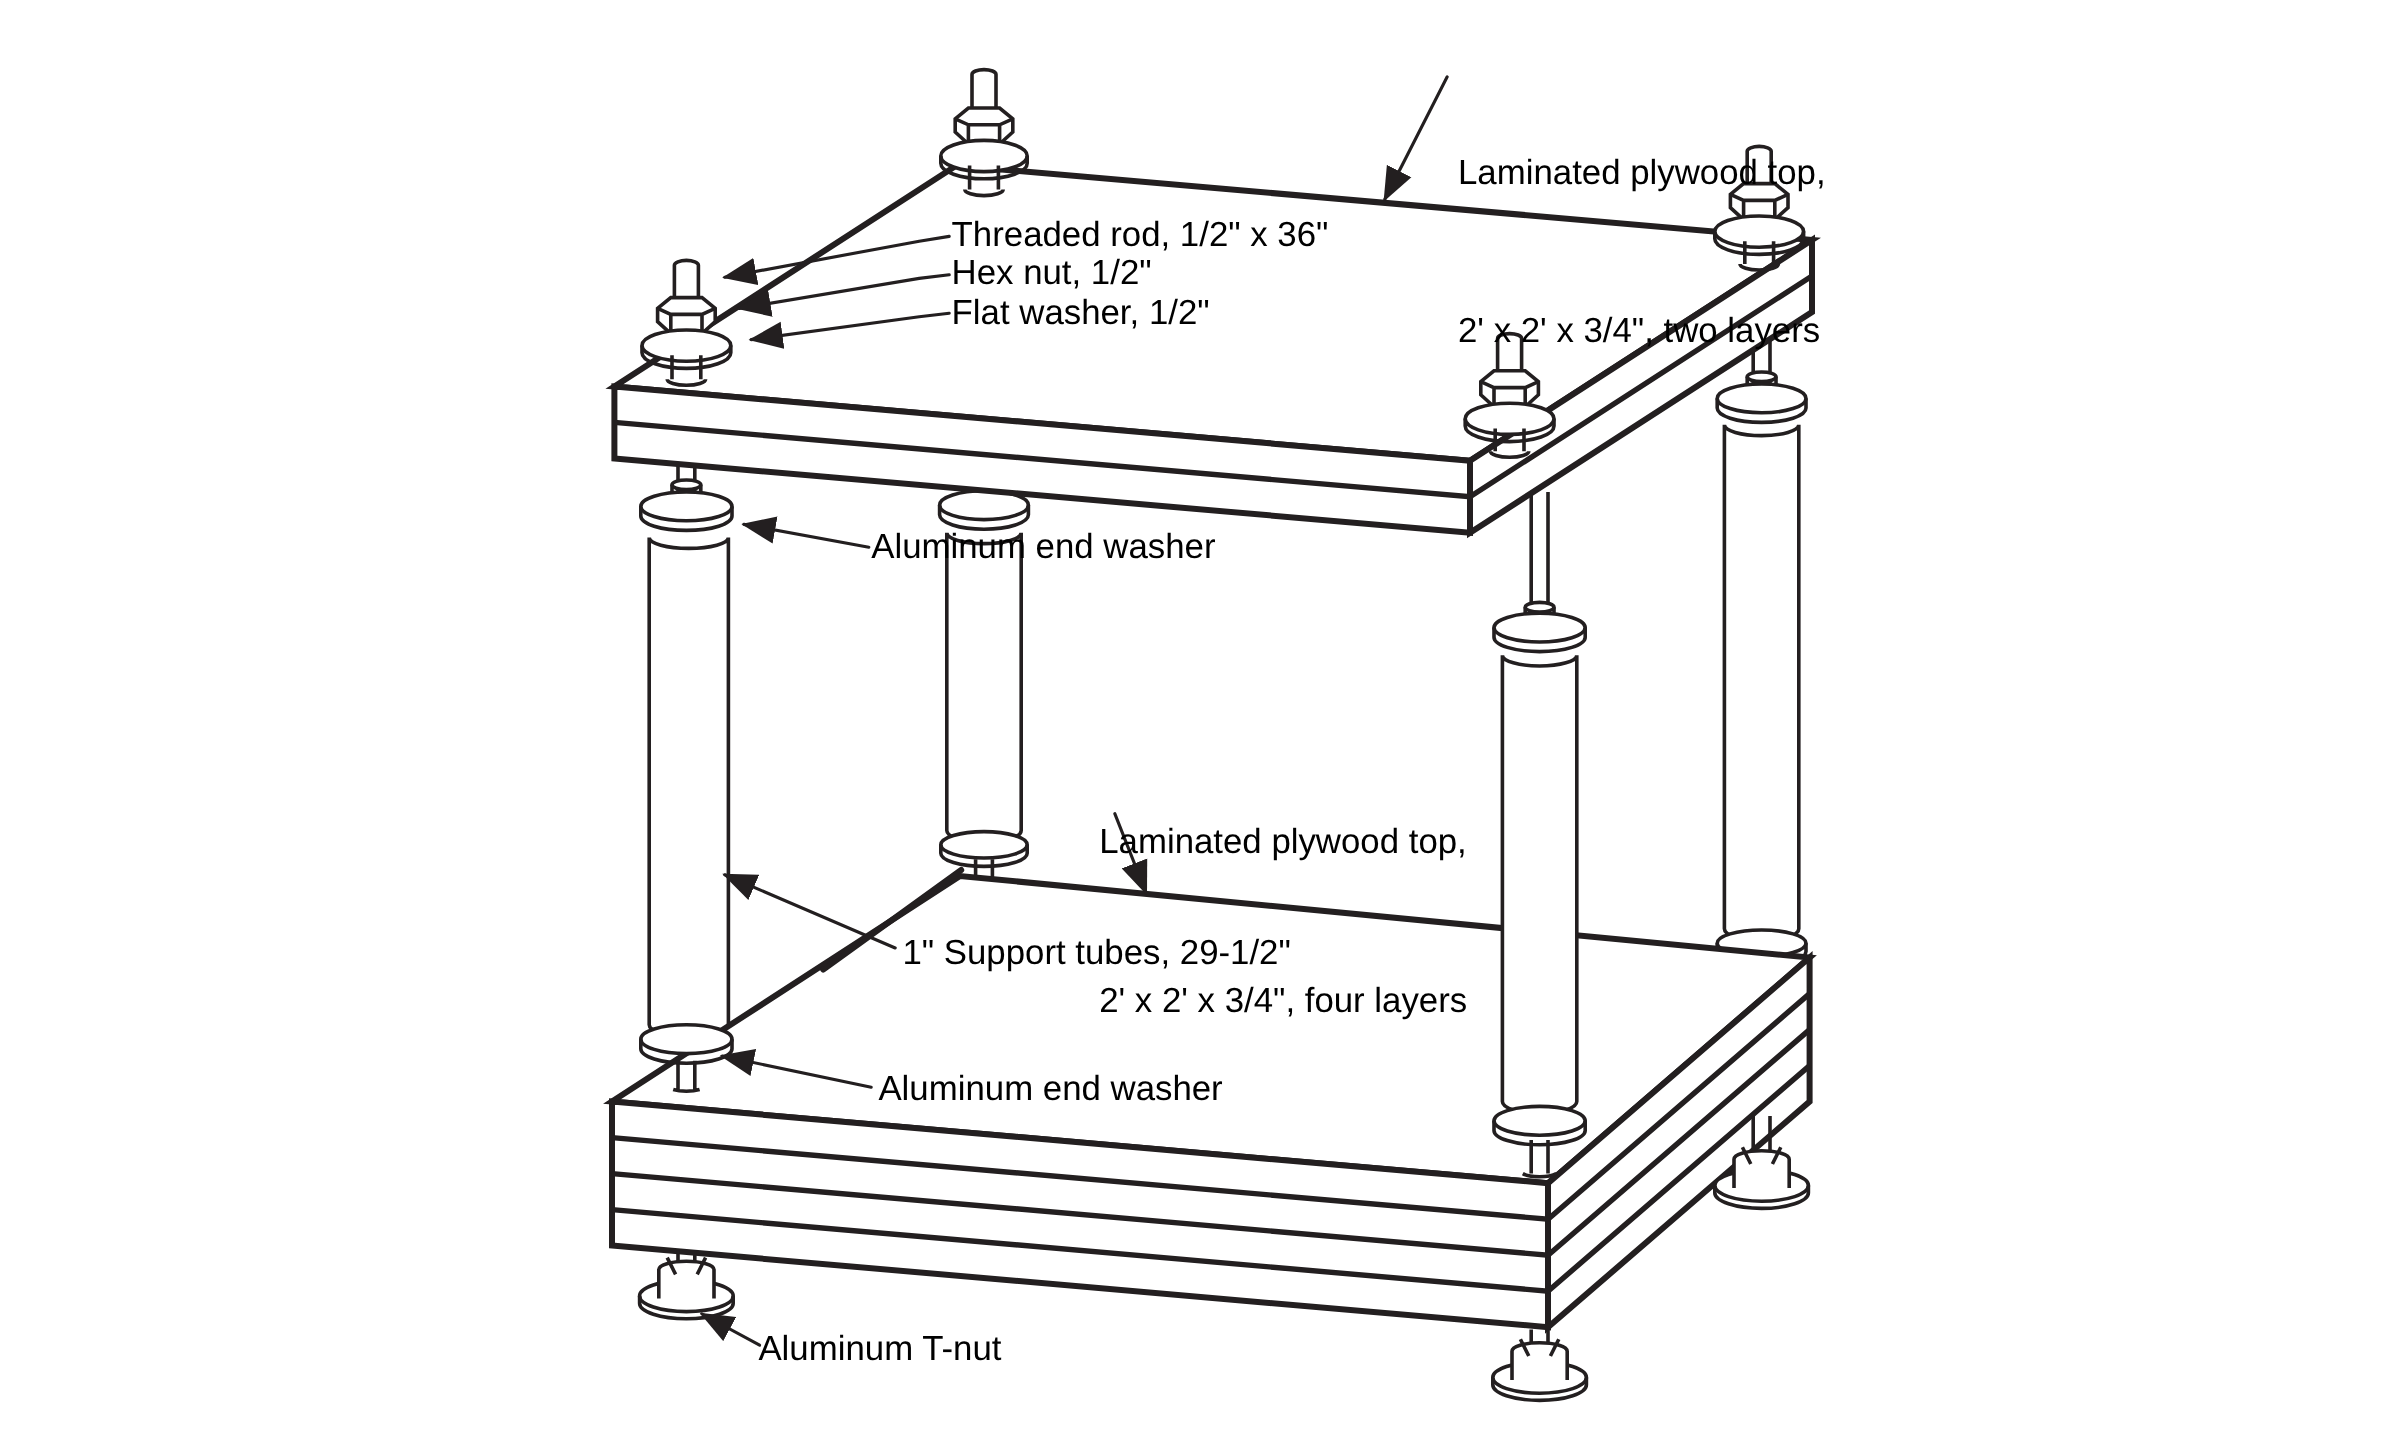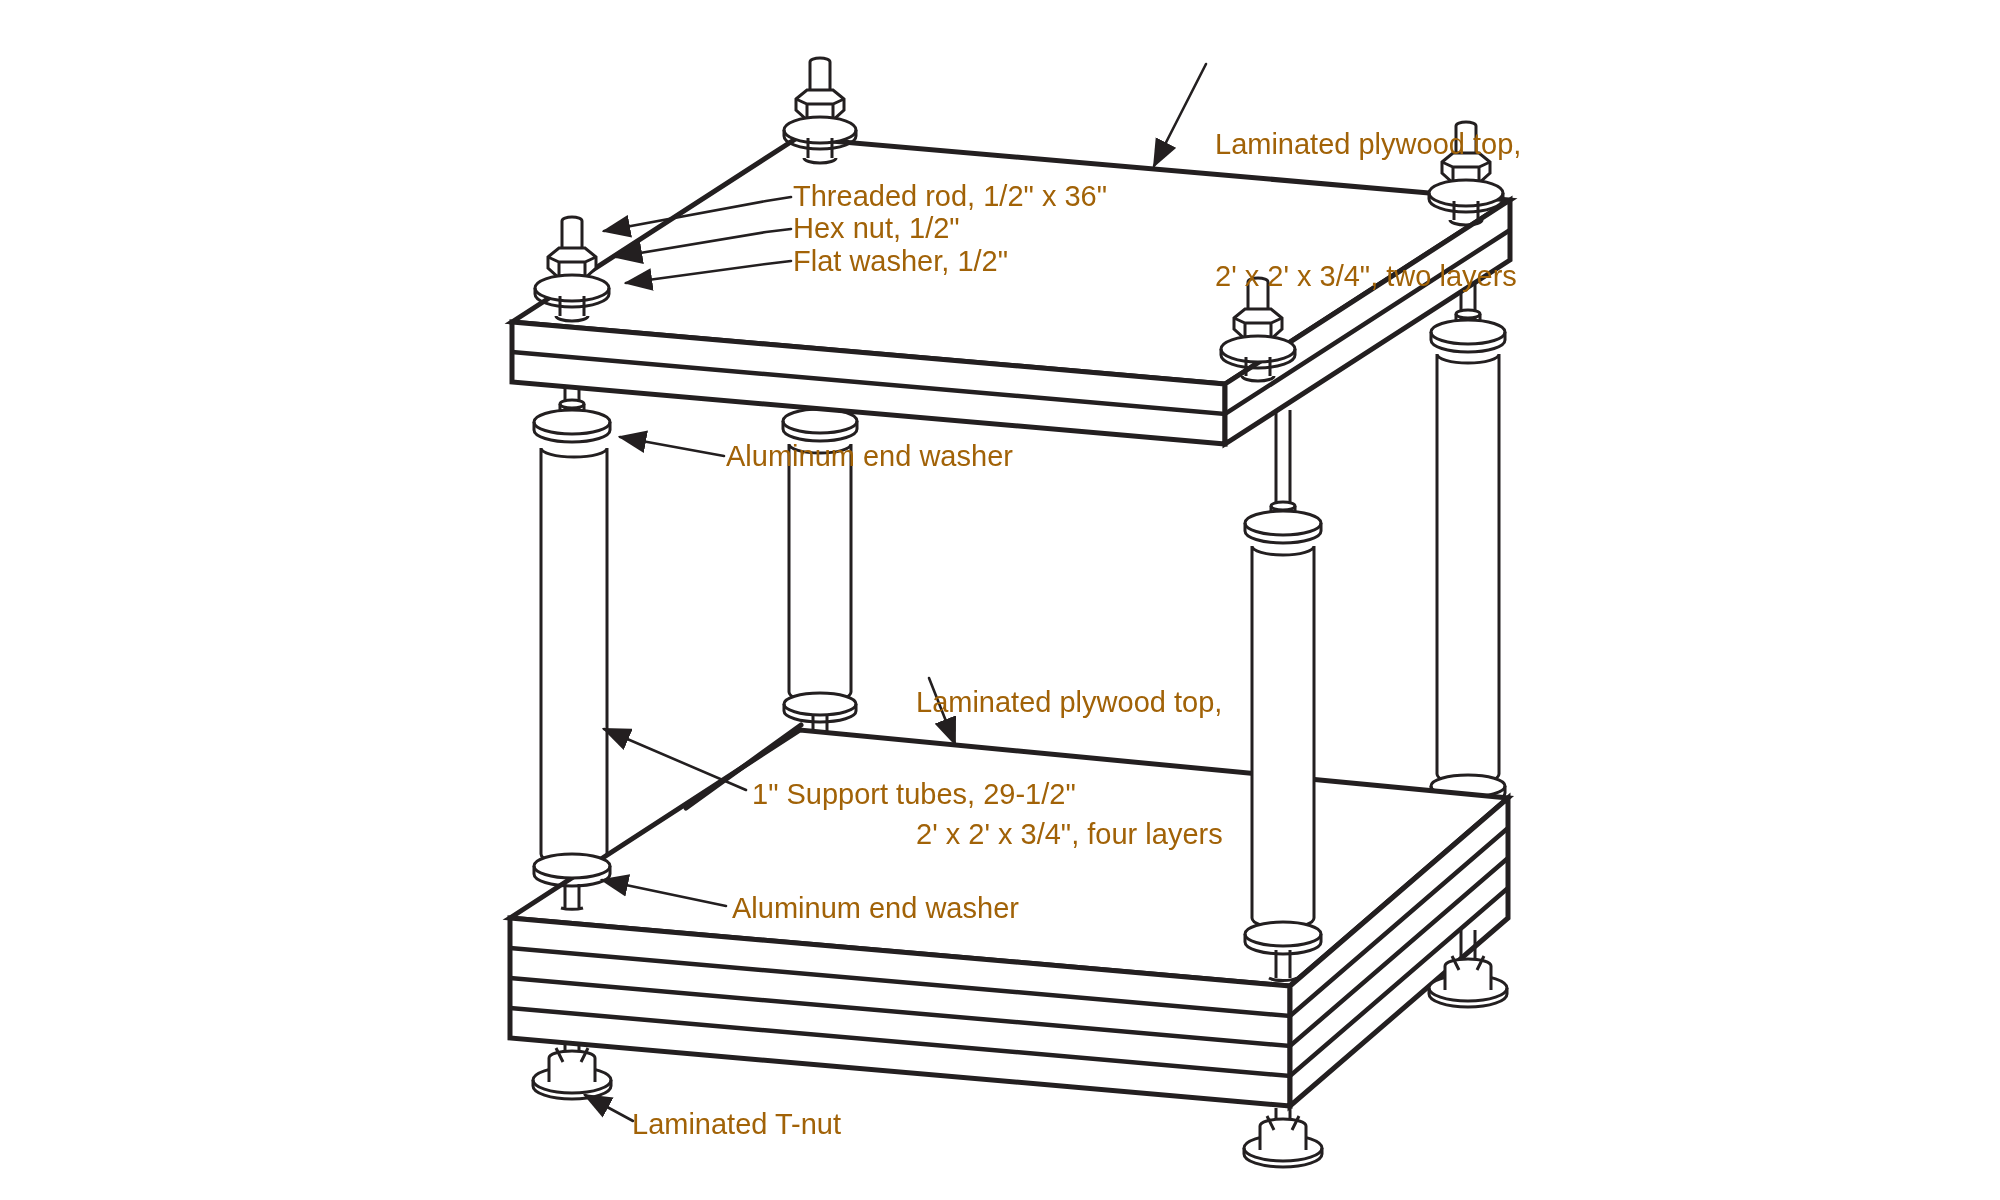--- a/index.html
+++ b/index.html
@@ -3,21 +3,21 @@
 <meta charset="utf-8">
 <style>
   html,body{margin:0;padding:0;background:#ffffff;}
   .canvas{position:relative;width:2000px;height:1200px;background:#ffffff;overflow:hidden;}
   svg{position:absolute;left:0;top:0;}
   .lbl{
     position:absolute;
     font-family:"Liberation Sans", sans-serif;
     font-size:29px;
     line-height:33px;
-    color:#a16207;
+    color:#000000;
     white-space:pre;
     letter-spacing:0px;
   }
   .lbl.two-line{line-height:44px;}
 </style>
 </head>
 <body>
 
 <div class="canvas">
 
@@ -223,15 +223,15 @@
 
 <div class="lbl two-line" style="left:916px;top:592px;">
   <div>Laminated plywood top,</div>
   <div>2' x 2' x 3/4", four layers</div>
 </div>
 
 <div class="lbl" style="left:752px;top:778px;">1" Support tubes, 29-1/2"</div>
 
 <div class="lbl" style="left:732px;top:892px;">Aluminum end washer</div>
 
-<div class="lbl" style="left:632px;top:1108px;">Laminated T-nut</div>
+<div class="lbl" style="left:632px;top:1108px;">Aluminum T-nut</div>
 
 </div>
 
 </body></html>

